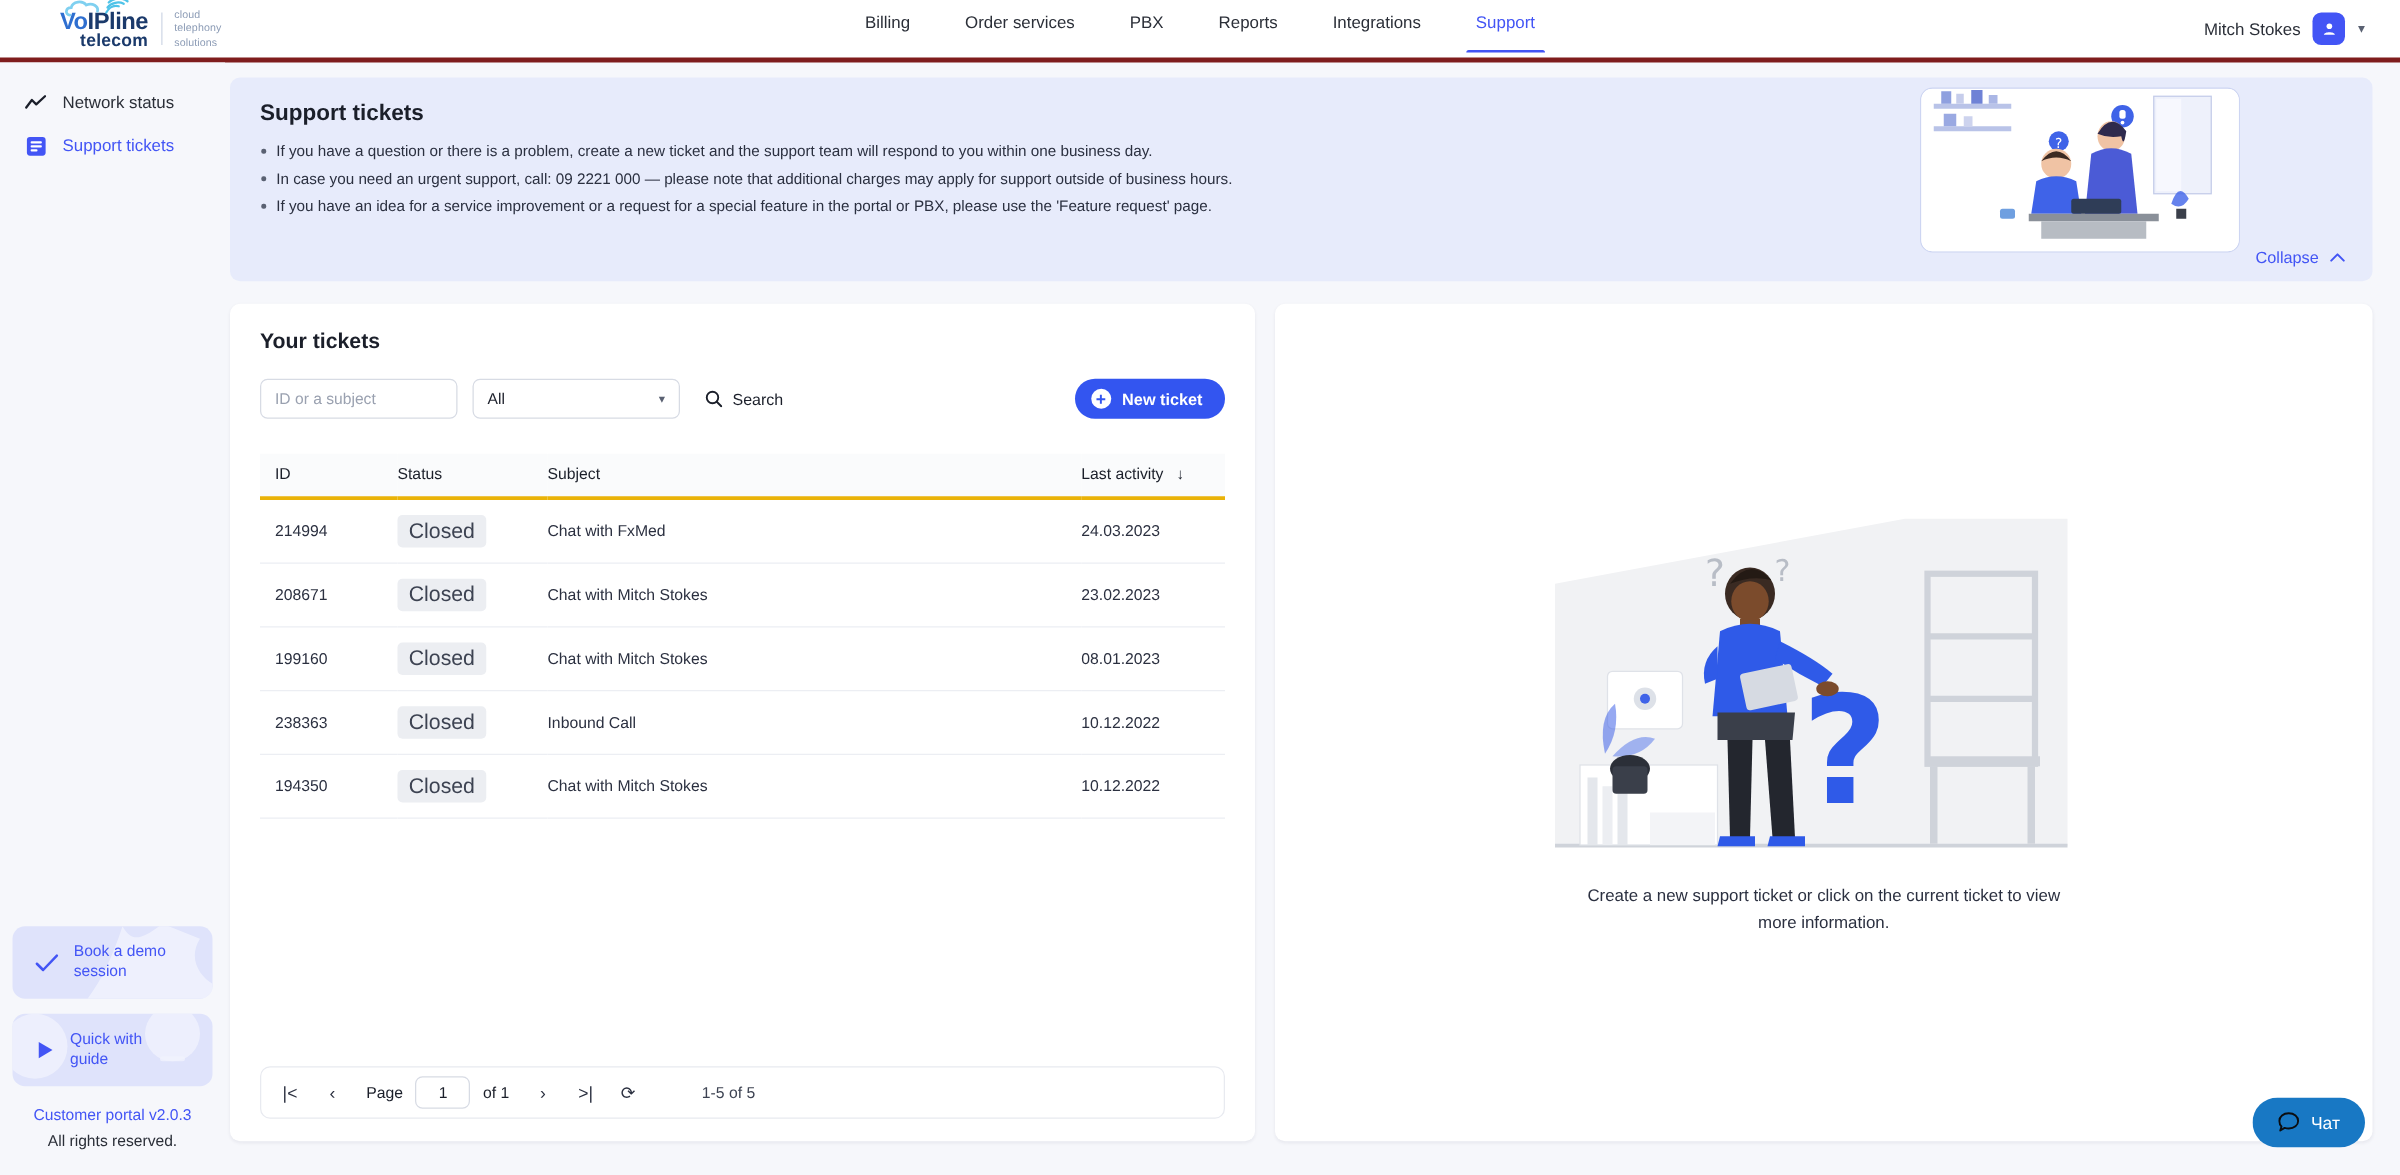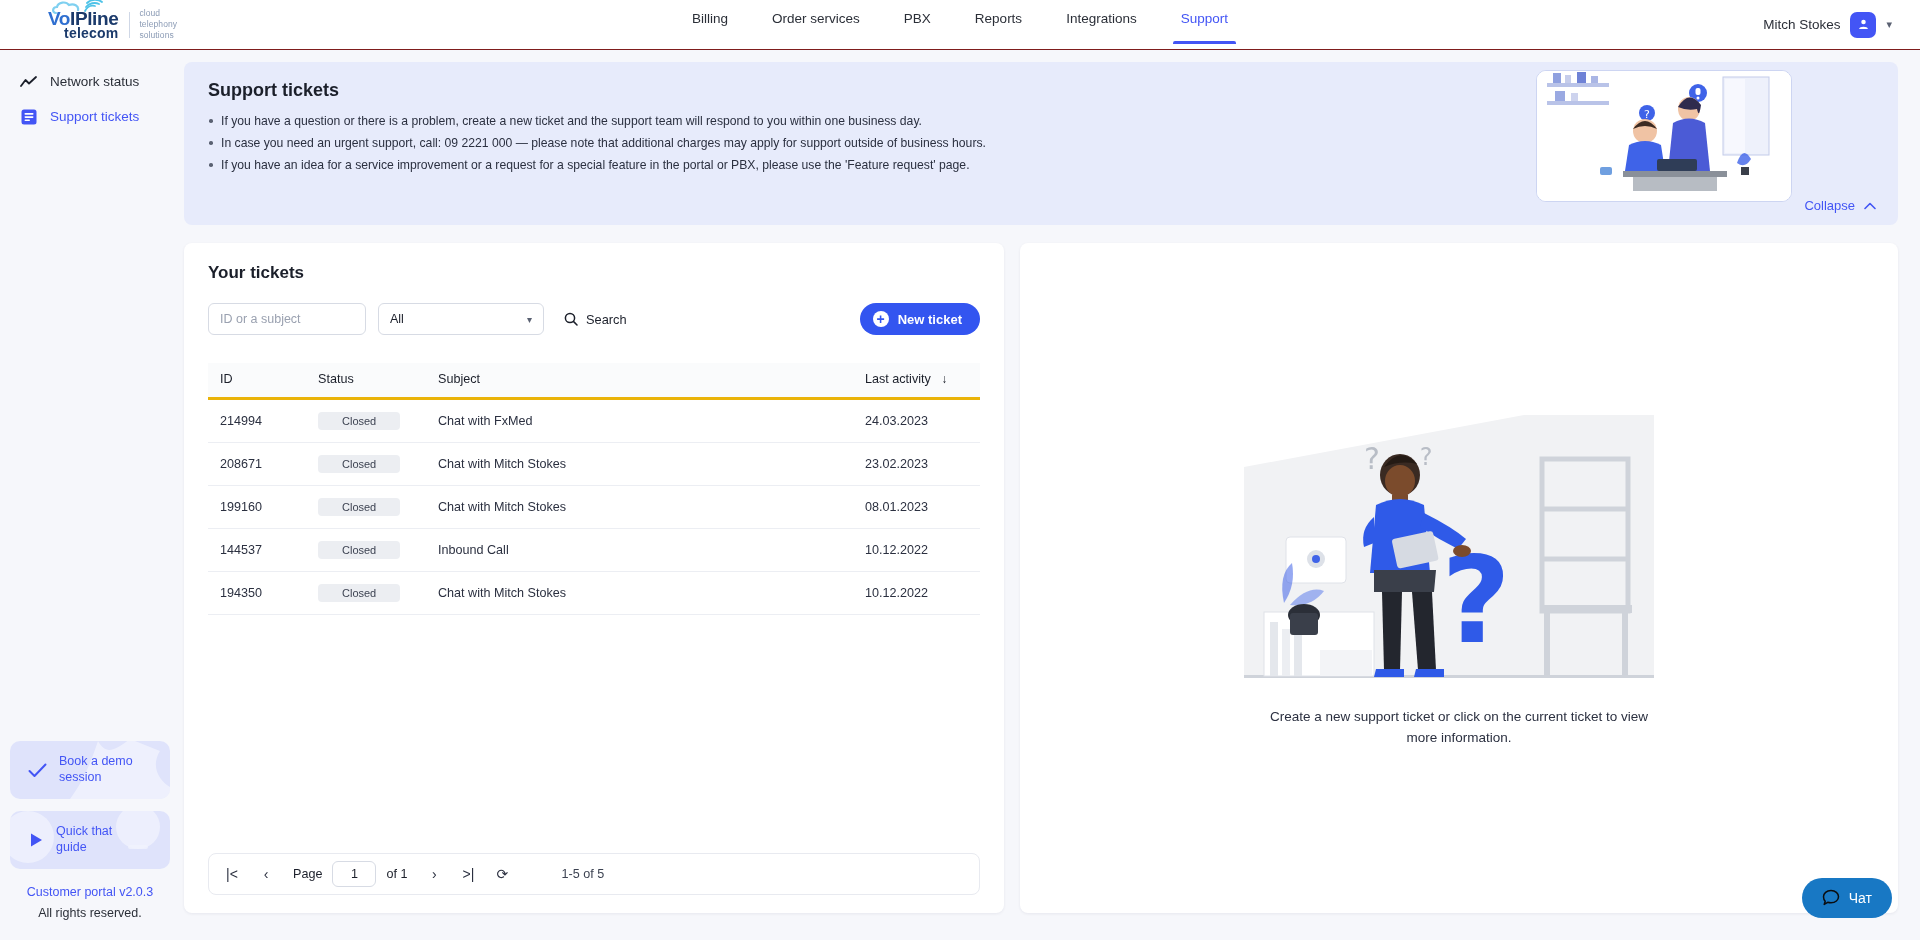--- a/index.html
+++ b/index.html
@@ -6,21 +6,21 @@
   html, body {
     width: 1920px; height: 940px;
     font-family: "Liberation Sans", sans-serif;
     background: #f6f7fb;
     overflow: hidden;
   }
   
   .topbar {
     height: 50px; background: #ffffff;
     display: flex; align-items: center;
-    border-bottom: 1px solid #7f1d1d;
+    border-bottom: 4px solid #7f1d1d;
     position: relative;
   }
   .logo-wrap { display: flex; align-items: center; margin-left: 48px; }
   .logo-mark { display: flex; flex-direction: column; line-height: 1; position: relative; }
   .logo-cloud { position: absolute; top: -9px; left: 4px; width: 60px; height: 16px; }
   .logo-top { font-size: 19px; font-weight: bold; color: #1b3a6b; letter-spacing: -.4px; }
   .logo-top .blue { color: #2f6fd0; }
   .logo-bottom { font-size: 14px; font-weight: bold; color: #1b3a6b; text-align: right; letter-spacing: .2px; margin-top: -2px;}
   .logo-div { width: 1px; height: 26px; background: #cfd7e6; margin: 0 9px 0 11px; }
   .logo-tag { font-size: 8.5px; color: #8b9bb5; line-height: 1.32; letter-spacing: .1px;}
@@ -131,21 +131,21 @@
   }
   th:first-child { padding-left: 12px; }
   td {
     font-size: 12.6px; color: #2b3040; padding: 12px 0; border-bottom: 1px solid #eceef3;
   }
   td:first-child { padding-left: 12px; }
   .col-id { width: 110px; } .col-status { width: 120px; } .col-subj { }
   .col-date { width: 115px; }
   .badge {
     display: inline-block; background: #eceef2; color: #3d4352; border-radius: 4px;
-    font-size: 11px; padding: 3px 24px;
+    font-size: 17px; padding: 3px 9px;
   }
   .sort-arrow { margin-left: 7px; font-size: 12px; }
   .pager {
     margin-top: auto; margin-bottom: 18px;
     border: 1px solid #e8eaf0; border-radius: 8px; height: 42px;
     display: flex; align-items: center; gap: 0; padding: 0 6px;
   }
   .pg-btn { width: 34px; text-align: center; color: #2b3040; font-size: 14px; cursor: pointer;}
   .pg-lbl { font-size: 12.6px; color: #1b1f2a; margin: 0 10px; }
   .pg-input {
@@ -245,21 +245,21 @@
         <svg class="promo-bg" viewBox="0 0 160 58" preserveAspectRatio="none">
           <circle cx="18" cy="26" r="26" fill="#fff" opacity=".8"></circle>
           <circle cx="128" cy="16" r="22" fill="#fff" opacity=".8"></circle>
           <rect x="118" y="34" width="20" height="4" rx="2" fill="#fff" opacity=".8"></rect>
         </svg>
         <span class="promo-ico">
           <svg width="16" height="16" viewBox="0 0 16 16">
             <polygon points="3,1.5 14,8 3,14.5" fill="#4355f5"></polygon>
           </svg>
         </span>
-        <span class="promo-label">Quick that guide</span>
+        <span class="promo-label">Quick with guide</span>
       </div>
       <div class="portal-ver">Customer portal v2.0.3</div>
       <div class="rights">All rights reserved.</div>
     </div>
   </div>
 
   <div class="content">
 
     <div class="banner">
       <h1>Support tickets</h1>
@@ -359,21 +359,21 @@
               <td>Chat with Mitch Stokes</td>
               <td>23.02.2023</td>
             </tr>
             <tr>
               <td>199160</td>
               <td><span class="badge">Closed</span></td>
               <td>Chat with Mitch Stokes</td>
               <td>08.01.2023</td>
             </tr>
             <tr>
-              <td>144537</td>
+              <td>238363</td>
               <td><span class="badge">Closed</span></td>
               <td>Inbound Call</td>
               <td>10.12.2022</td>
             </tr>
             <tr>
               <td>194350</td>
               <td><span class="badge">Closed</span></td>
               <td>Chat with Mitch Stokes</td>
               <td>10.12.2022</td>
             </tr>

